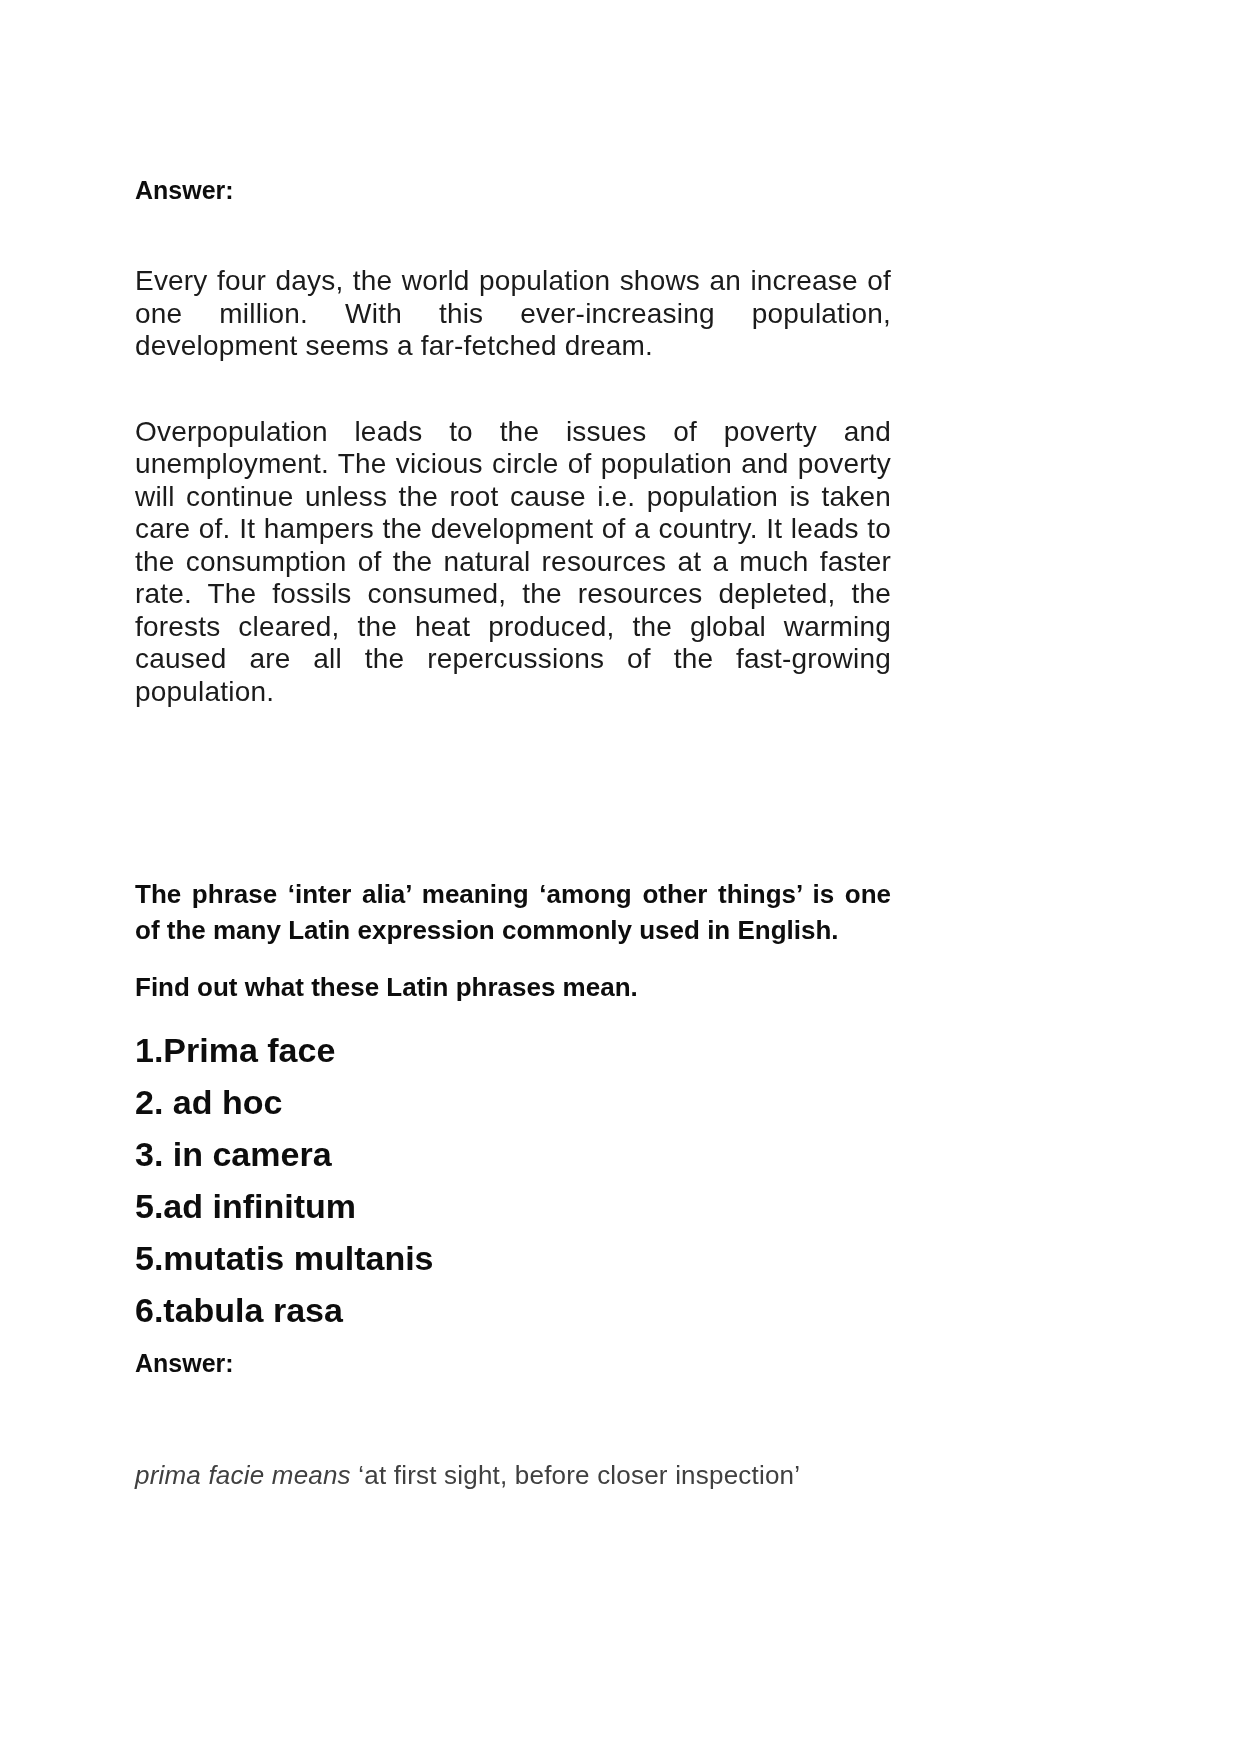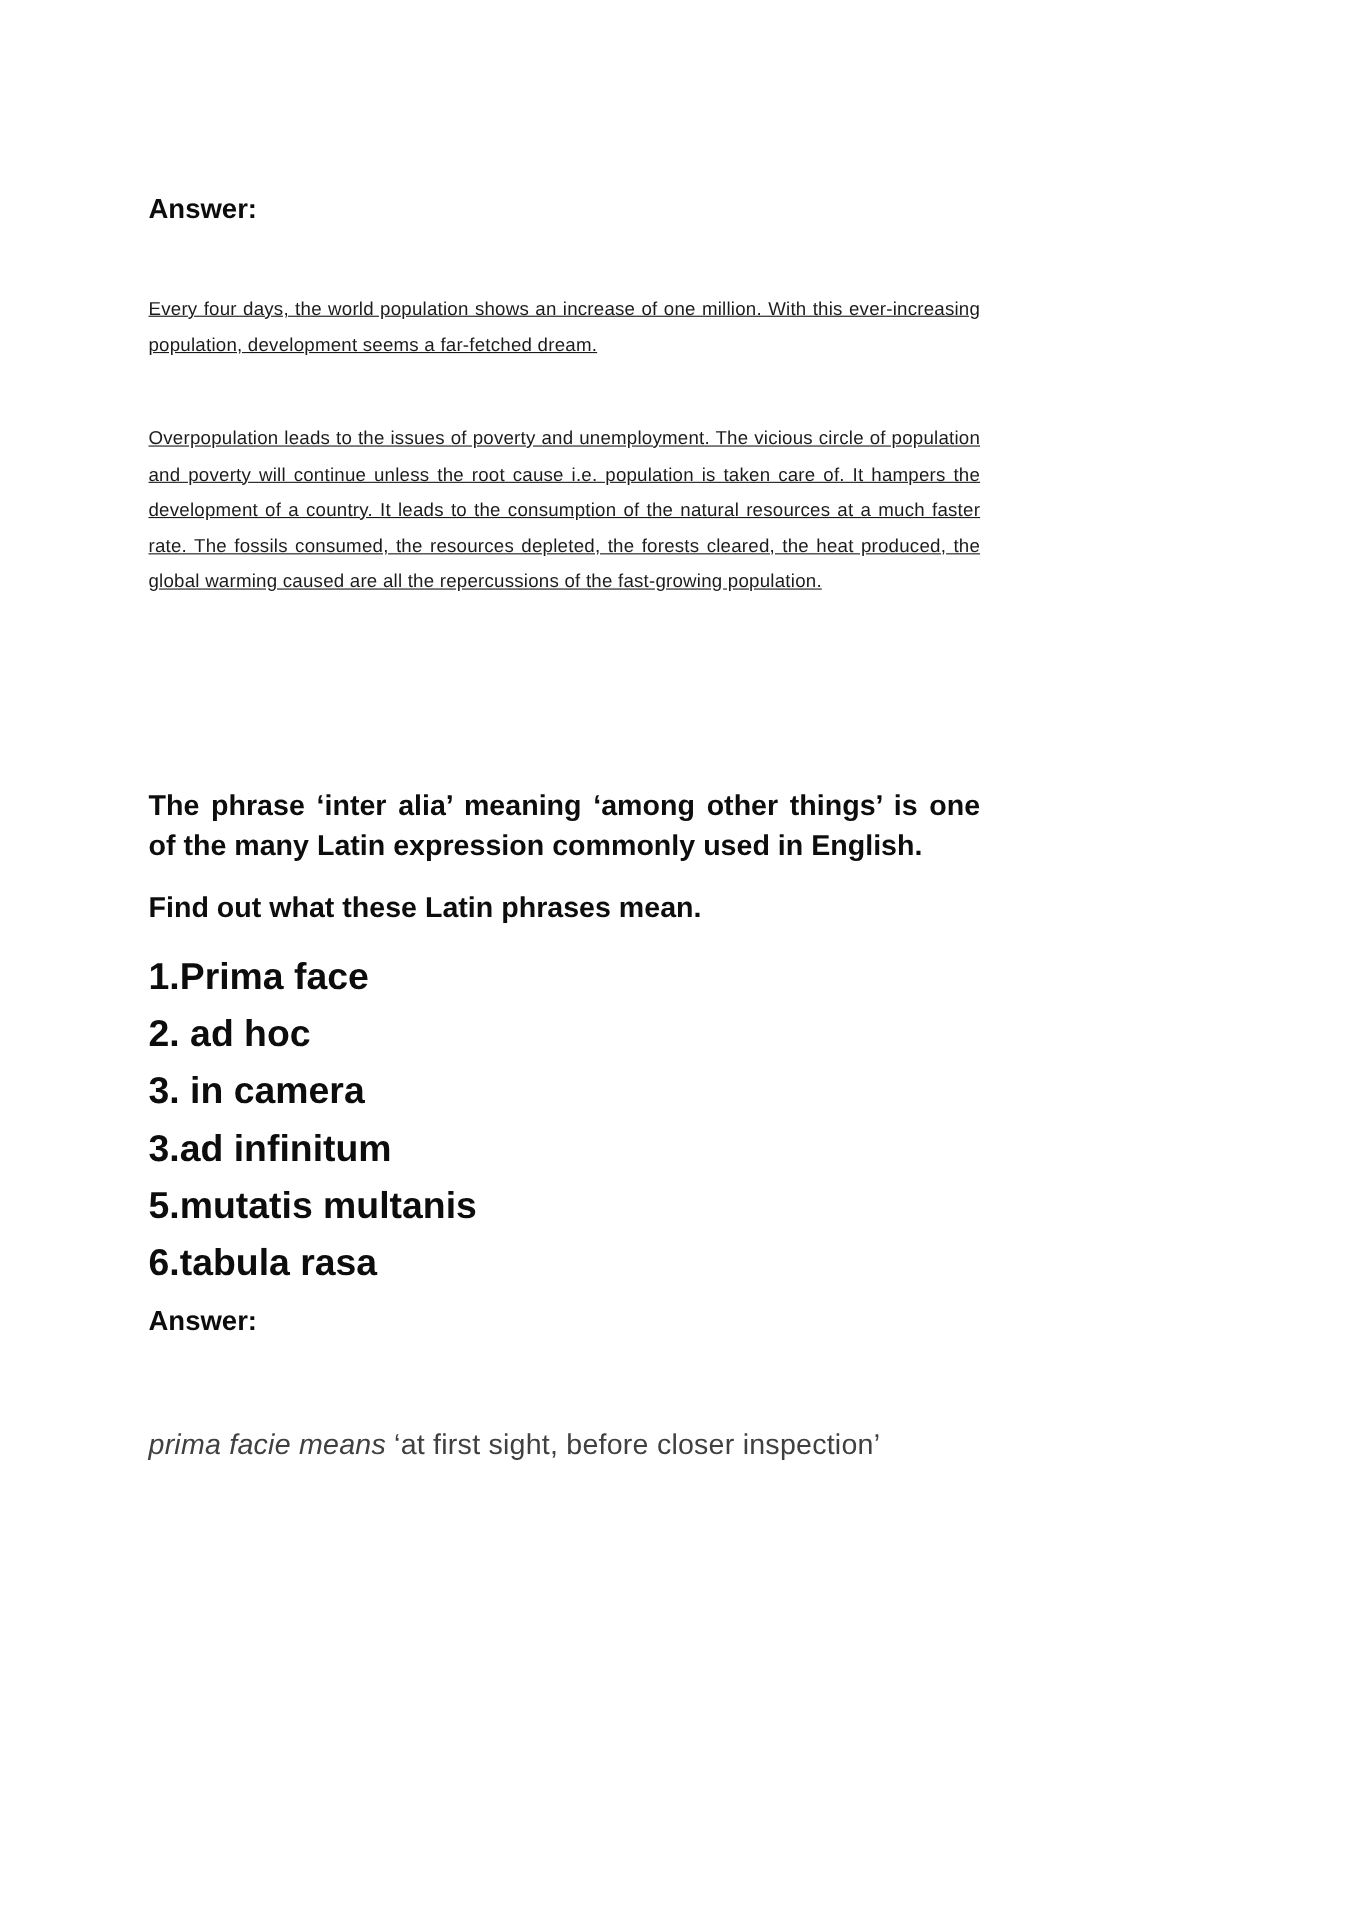--- a/index.html
+++ b/index.html
@@ -17,26 +17,25 @@
     background: #ffffff;
     padding: 176px 135px 0 135px;
   }
   .answer-label {
     font-size: 25px;
     font-weight: bold;
     color: #0d0d0d;
     margin-bottom: 60px;
   }
   .body-para {
-    font-size: 17px;
+    font-size: 28px;
     line-height: 32.5px;
     text-align: justify;
     color: #1b1b1b;
     letter-spacing: 0.2px;
-    text-decoration: underline;
   }
   .para-1 { margin-bottom: 53px; }
   .para-2 { margin-bottom: 168px; }
   .section-heading {
     font-size: 29px;
     font-weight: bold;
     text-align: center;
     margin-bottom: 32px;
   }
   .question-label {
@@ -94,21 +93,21 @@
 
 
   <p class="question-text">The phrase ‘inter alia’ meaning ‘among other things’ is one of the many Latin expression commonly used in English.</p>
 
   <div class="question-instruction">Find out what these Latin phrases mean.</div>
 
   <div class="latin-list">
     <div class="latin-item">1.Prima face</div>
     <div class="latin-item">2. ad hoc</div>
     <div class="latin-item">3. in camera</div>
-    <div class="latin-item">3.ad infinitum</div>
+    <div class="latin-item">5.ad infinitum</div>
     <div class="latin-item">5.mutatis multanis</div>
     <div class="latin-item">6.tabula rasa</div>
   </div>
 
   <div class="answer-label answer-label-2">Answer:</div>
 
   <p class="final-answer">
     <span class="italic-part">prima facie means</span>
     <span class="plain-part">‘at first sight, before closer inspection’</span>
   </p>

